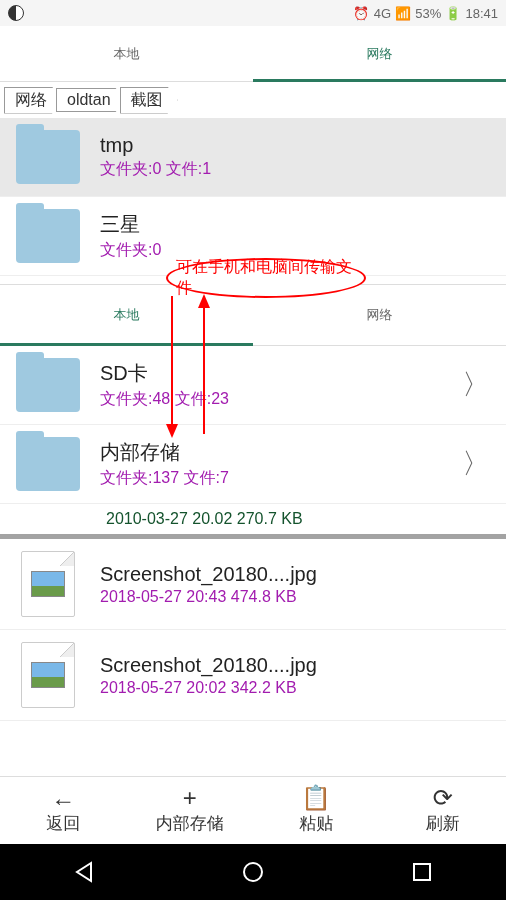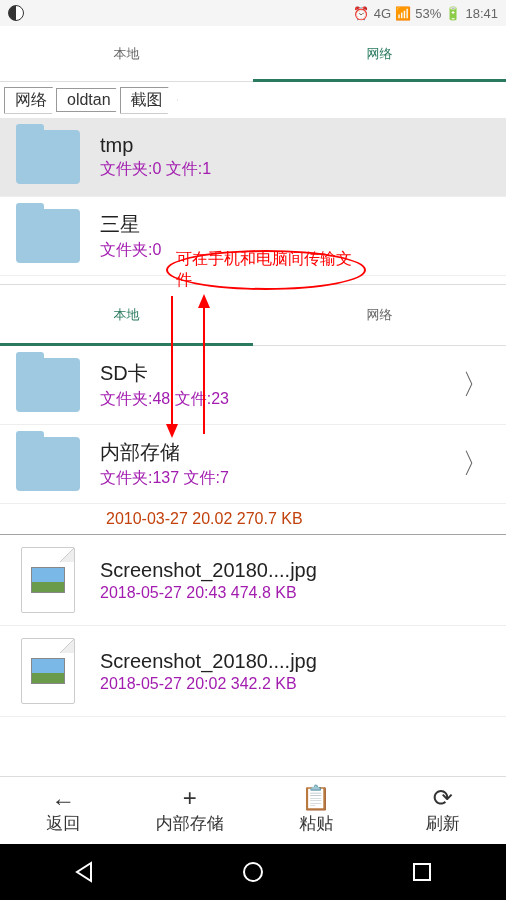--- a/index.html
+++ b/index.html
@@ -25,23 +25,23 @@
     .folder-icon::before { content: ""; position: absolute; top: -6px; left: 0; width: 28px; height: 10px; background: #9fc9e0; border-radius: 3px 3px 0 0; }
     .file-icon { width: 54px; height: 66px; background: #fff; border: 1px solid #ccc; border-radius: 2px; position: relative; margin: 0 5px; display: flex; align-items: center; justify-content: center; }
     .file-icon::before { content: ""; position: absolute; top:0; right:0; width:14px; height:14px; background: linear-gradient(135deg, transparent 48%, #ccc 50%, #eee 52%); }
     .file-thumb { width: 34px; height: 26px; background: linear-gradient(#7ab8e8 60%, #6a9b4a 60%); border: 1px solid #888; }
     .row-text { flex: 1; }
     .row-title { font-size: 20px; color: #222; font-weight: 500; margin-bottom: 2px; }
     .row-sub { font-size: 16px; color: #a21caf; }
     .chevron { font-size: 28px; color: #666; }
     
     .tabs2 { display: flex; height: 62px; border-bottom: 1px solid #ddd; border-top: 1px solid #ddd; margin-top: 8px; }
-    .partial-row { padding: 6px 24px 6px 106px; font-size: 16px; color: #c2410c; border-bottom: 1px solid #a3a3a3; }
+    .partial-row { padding: 6px 24px 6px 106px; font-size: 16px; color: #14532d; border-bottom: 5px solid #a3a3a3; }
     
-    .annotation { position: absolute; left: 166px; top: 250px; pointer-events: none; z-index: 10; }
+    .annotation { position: absolute; left: 166px; top: 258px; pointer-events: none; z-index: 10; }
     .bubble { border: 2px solid red; border-radius: 50%/50%; padding: 2px 8px; color: red; font-size: 16px; background: #fff; position: relative; width: 200px; height: 40px; display: flex; align-items: center; justify-content: center; }
     .arrows { position: absolute; top: 290px; left: 162px; z-index: 9; pointer-events: none; }
     
     .toolbar { position: absolute; bottom: 56px; left: 0; right: 0; height: 68px; display: flex; background: #fff; border-top: 1px solid #ddd; }
     .tool { flex: 1; display: flex; flex-direction: column; align-items: center; justify-content: center; gap: 2px; font-size: 17px; color: #333; }
     .tool-icon { font-size: 24px; line-height: 1; }
     
     .navbar { position: absolute; bottom: 0; left: 0; right: 0; height: 56px; background: #000; display: flex; align-items: center; justify-content: space-around; }
     .nav-btn { width: 40px; height: 40px; display: flex; align-items: center; justify-content: center; }
   </style>

